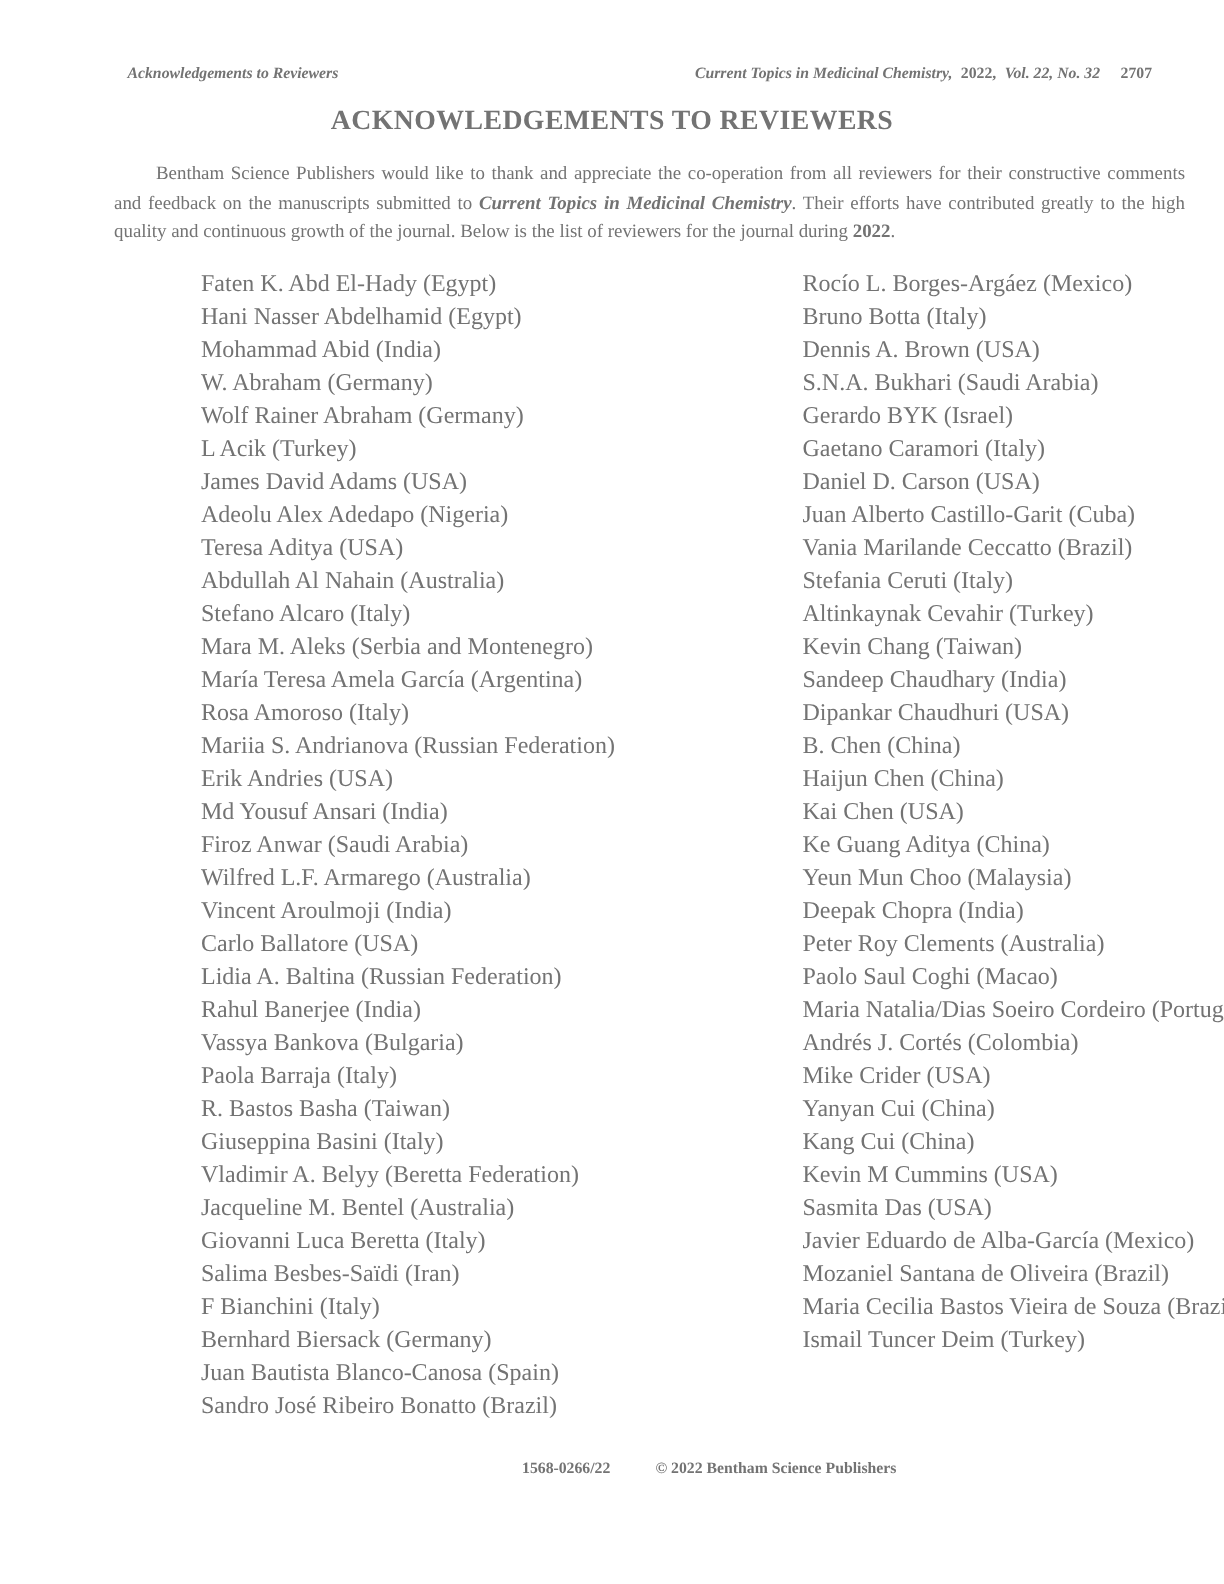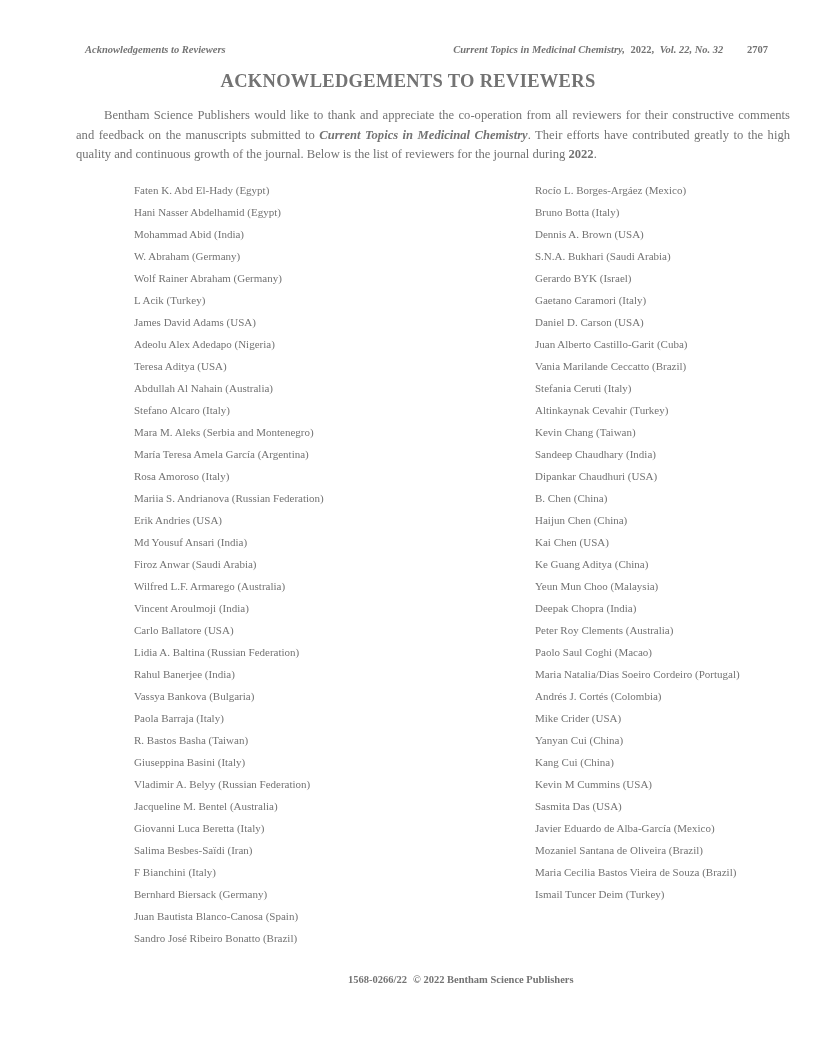--- a/index.html
+++ b/index.html
@@ -10,43 +10,43 @@
     overflow:hidden;
   }
   .running-head {
     position:absolute; top:44px; left:85px; right:48px;
     display:flex; justify-content:space-between; align-items:baseline;
     font-size:10.5px; font-weight:bold; white-space:nowrap;
   }
   .rh-left { font-style:italic; }
   .rh-right span { margin-left:3px; }
   .rh-right .italic { font-style:italic; }
-  .rh-right .page-num { margin-left:21px; }
+  .rh-right .page-num { margin-left:11px; }
   .title {
     position:absolute; top:71px; left:0; width:100%;
     margin:0; text-align:center;
     font-size:18.5px; font-weight:bold; letter-spacing:0.3px;
   }
   .intro {
     position:absolute; top:106px; left:76px; width:714px;
     margin:0; font-size:12.6px; line-height:19.5px;
     text-align:justify; text-indent:28px;
   }
   .journal-name { font-weight:bold; font-style:italic; }
   .bold { font-weight:bold; }
   .col {
     position:absolute; top:179px;
-    font-size:11px; line-height:22px;
+    font-size:16px; line-height:22px;
   }
   .col-left  { left:134px; }
   .col-right { left:489px;margin-left:46px; }
   .name-line { height:22px; white-space:nowrap; }
   .footer {
     position:absolute; top:974px; left:348px;
-    display:flex; gap:6px; align-items:baseline;
+    display:flex; gap:30px; align-items:baseline;
     font-size:10.5px; font-weight:bold; white-space:nowrap;
   }
 </style>
 </head>
 <body>
 
 <div class="page">
 
   <div class="running-head">
     <span class="rh-left">Acknowledgements to Reviewers</span>
@@ -83,21 +83,21 @@
       <div class="name-line">Firoz Anwar (Saudi Arabia)</div>
       <div class="name-line">Wilfred L.F. Armarego (Australia)</div>
       <div class="name-line">Vincent Aroulmoji (India)</div>
       <div class="name-line">Carlo Ballatore (USA)</div>
       <div class="name-line">Lidia A. Baltina (Russian Federation)</div>
       <div class="name-line">Rahul Banerjee (India)</div>
       <div class="name-line">Vassya Bankova (Bulgaria)</div>
       <div class="name-line">Paola Barraja (Italy)</div>
       <div class="name-line">R. Bastos Basha (Taiwan)</div>
       <div class="name-line">Giuseppina Basini (Italy)</div>
-      <div class="name-line">Vladimir A. Belyy (Russian Federation)</div>
+      <div class="name-line">Vladimir A. Belyy (Beretta Federation)</div>
       <div class="name-line">Jacqueline M. Bentel (Australia)</div>
       <div class="name-line">Giovanni Luca Beretta (Italy)</div>
       <div class="name-line">Salima Besbes-Saïdi (Iran)</div>
       <div class="name-line">F Bianchini (Italy)</div>
       <div class="name-line">Bernhard Biersack (Germany)</div>
       <div class="name-line">Juan Bautista Blanco-Canosa (Spain)</div>
       <div class="name-line">Sandro José Ribeiro Bonatto (Brazil)</div>
     </div>
   <div class="col col-right">
       <div class="name-line">Rocío L. Borges-Argáez (Mexico)</div>

